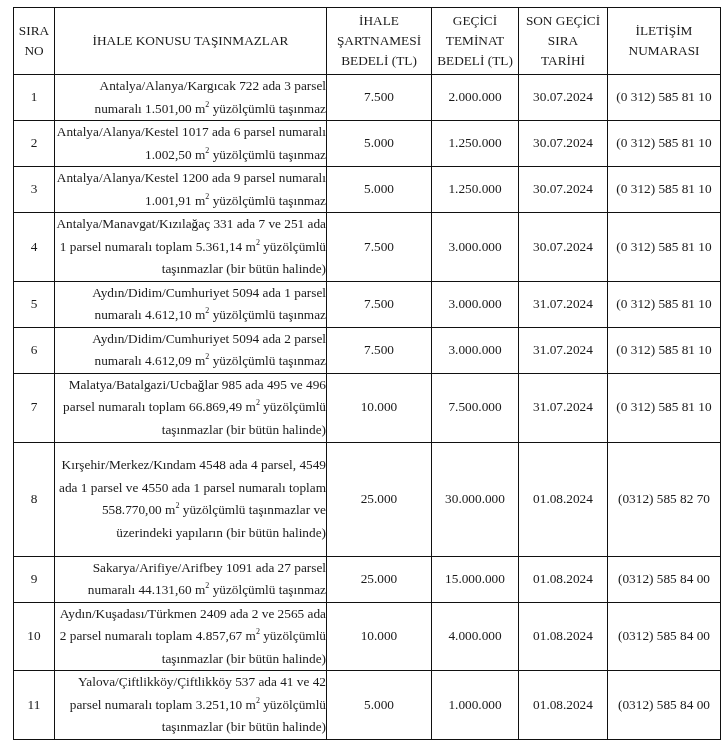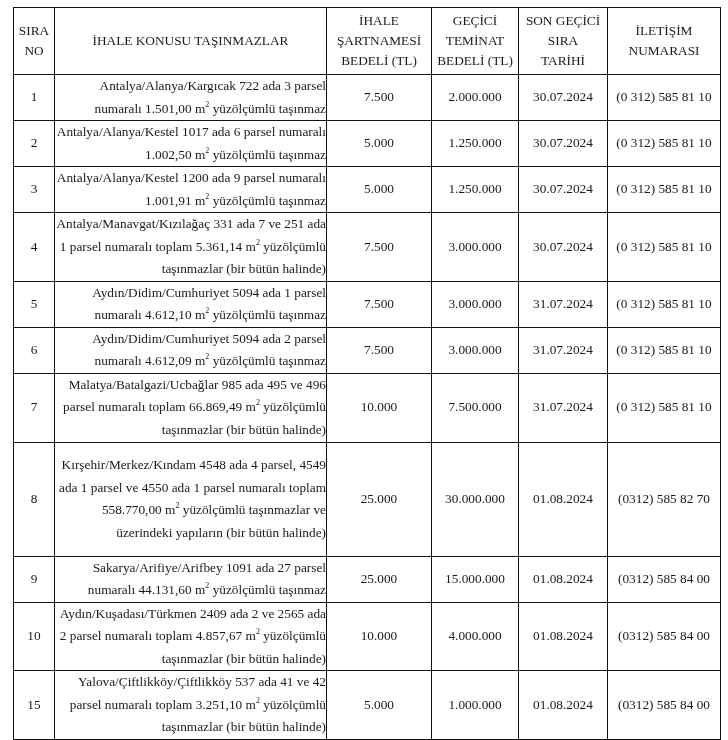--- a/index.html
+++ b/index.html
@@ -159,21 +159,21 @@
     </tr>
     <tr style="height:68px">
       <td class="c-no">10</td>
       <td class="c-desc"><span>Aydın/Kuşadası/Türkmen 2409 ada 2 ve 2565 ada 2 parsel numaralı toplam 4.857,67 m</span><sup>2</sup><span> yüzölçümlü taşınmazlar (bir bütün halinde)</span></td>
       <td class="c-num">10.000</td>
       <td class="c-num">4.000.000</td>
       <td class="c-num">01.08.2024</td>
       <td class="c-num">(0312) 585 84 00</td>
     </tr>
     <tr style="height:68px">
-      <td class="c-no">15</td>
+      <td class="c-no">11</td>
       <td class="c-desc"><span>Yalova/Çiftlikköy/Çiftlikköy 537 ada 41 ve 42 parsel numaralı toplam 3.251,10 m</span><sup>2</sup><span> yüzölçümlü taşınmazlar (bir bütün halinde)</span></td>
       <td class="c-num">5.000</td>
       <td class="c-num">1.000.000</td>
       <td class="c-num">01.08.2024</td>
       <td class="c-num">(0312) 585 84 00</td>
     </tr>
   </tbody>
 </table>
 
 </body></html>

